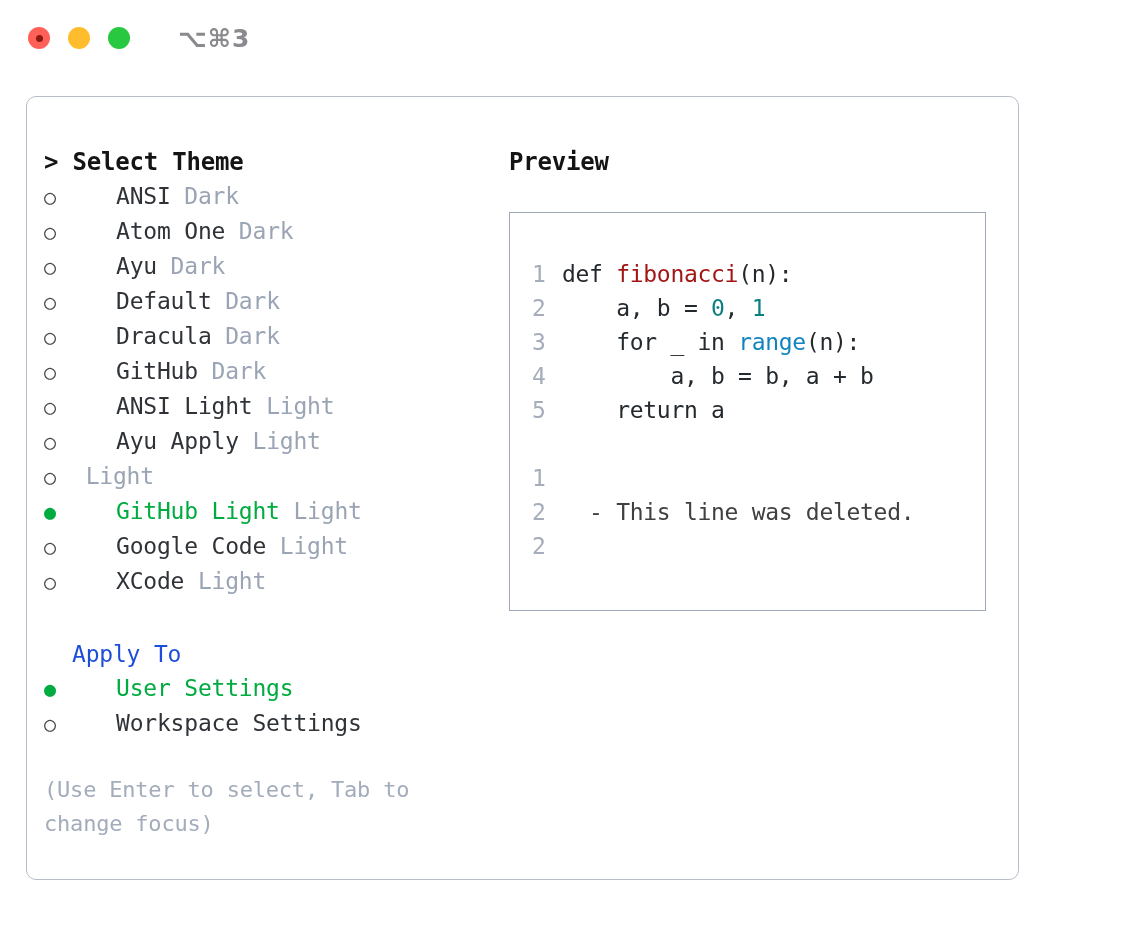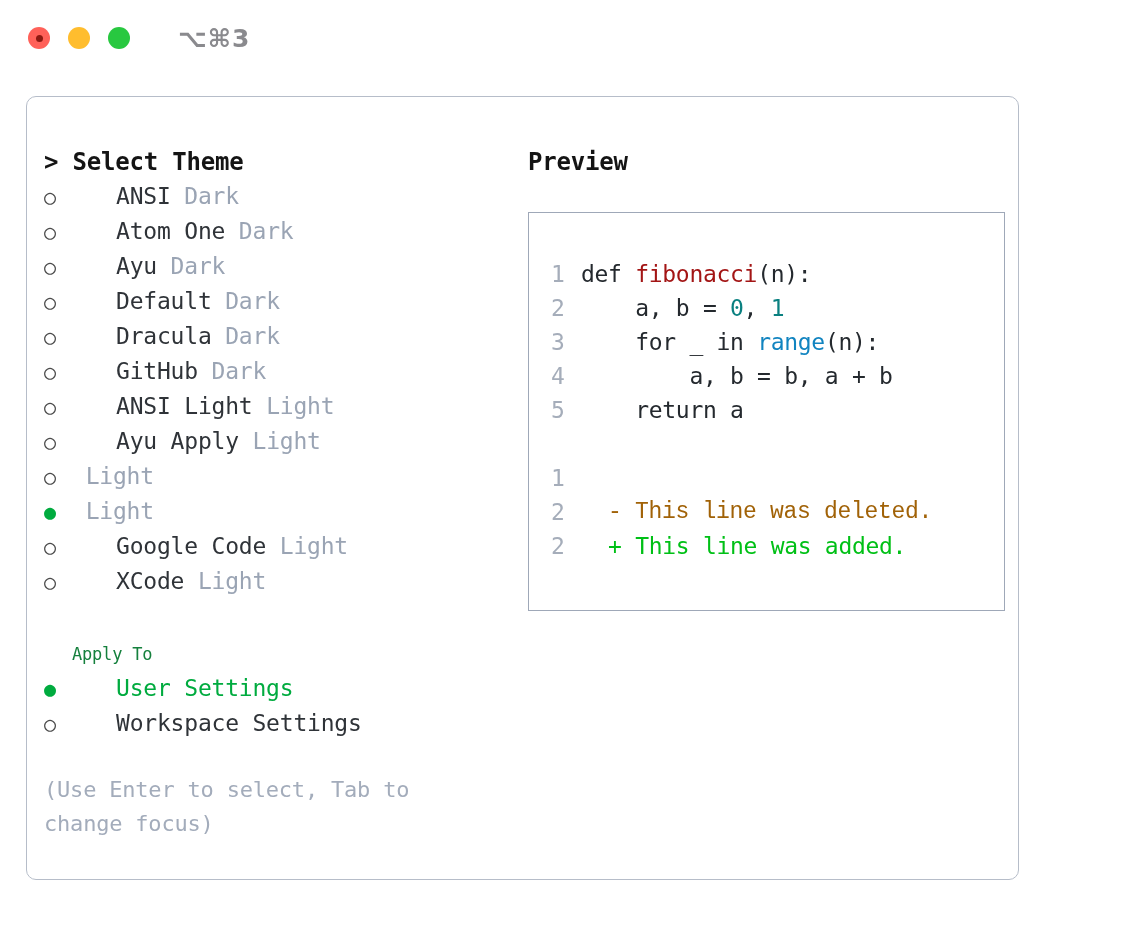--- a/index.html
+++ b/index.html
@@ -125,40 +125,39 @@
   }
   .bullet.sel { color: #00ab3f; }
 
   .opt-label      { color: #2f3338; margin-left: 44px; }
   .opt-label.sel  { color: #00ab3f; }
   .opt-tag        { color: #9aa4b4; }
 
   .section-gap { height: 38px; }
 
   .sub-head {
-    font-size: 17px;
-    color: #15803d;
+    font-size: 23px;
+    color: #1d4ed8;
     padding-left: 28px;
     line-height: 34px;
     white-space: pre;
     letter-spacing: -0.2px;
   }
 
   .hint {
     margin-top: 32px;
     font-size: 22px;
     color: #a3acbb;
     line-height: 34px;
     width: 410px;
     letter-spacing: -0.2px;
   }
 
   
   .right-col {
-    margin-left: 19px;
     width: 500px;
     flex: none;
   }
 
   .preview-head {
     font-size: 24px;
     font-weight: bold;
     color: #141414;
     line-height: 34px;
     letter-spacing: -0.2px;
@@ -191,21 +190,21 @@
 
   .blank-line { height: 34px; }
 
   
   .tok-fn   { color: #a31515; }
   .tok-call { color: #1184c0; }
   .tok-num  { color: #0a8080; }
   .tok-plain{ color: #24292e; }
 
   .diff-ctx { color: #7d848e; }
-  .diff-del { color: #a16207; font-family: Liberation Mono, monospace; }
+  .diff-del { color: #404040; }
   .diff-add { color: #00c016; }
 </style>
 </head>
 <body>
 
 <div class="window">
 
   <div class="titlebar">
     <div class="traffic">
       <span class="dot red"></span>
@@ -225,21 +224,21 @@
         <div id="theme-list">
             <div class="opt-row"><span class="bullet">○</span><span class="opt-label">ANSI</span><span class="opt-tag"> </span><span class="opt-tag">Dark</span></div>
             <div class="opt-row"><span class="bullet">○</span><span class="opt-label">Atom One</span><span class="opt-tag"> </span><span class="opt-tag">Dark</span></div>
             <div class="opt-row"><span class="bullet">○</span><span class="opt-label">Ayu</span><span class="opt-tag"> </span><span class="opt-tag">Dark</span></div>
             <div class="opt-row"><span class="bullet">○</span><span class="opt-label">Default</span><span class="opt-tag"> </span><span class="opt-tag">Dark</span></div>
             <div class="opt-row"><span class="bullet">○</span><span class="opt-label">Dracula</span><span class="opt-tag"> </span><span class="opt-tag">Dark</span></div>
             <div class="opt-row"><span class="bullet">○</span><span class="opt-label">GitHub</span><span class="opt-tag"> </span><span class="opt-tag">Dark</span></div>
             <div class="opt-row"><span class="bullet">○</span><span class="opt-label">ANSI Light</span><span class="opt-tag"> </span><span class="opt-tag">Light</span></div>
             <div class="opt-row"><span class="bullet">○</span><span class="opt-label">Ayu Apply</span><span class="opt-tag"> </span><span class="opt-tag">Light</span></div>
             <div class="opt-row"><span class="bullet">○</span><span class="opt-tag"> </span><span class="opt-tag">Light</span></div>
-            <div class="opt-row"><span class="bullet sel">●</span><span class="opt-tag"> </span><span class="opt-tag">Light</span></div>
+            <div class="opt-row"><span class="bullet sel">●</span><span class="opt-label sel">GitHub Light</span><span class="opt-tag"> </span><span class="opt-tag">Light</span></div>
             <div class="opt-row"><span class="bullet">○</span><span class="opt-label">Google Code</span><span class="opt-tag"> </span><span class="opt-tag">Light</span></div>
             <div class="opt-row"><span class="bullet">○</span><span class="opt-label">XCode</span><span class="opt-tag"> </span><span class="opt-tag">Light</span></div>
           </div>
 
         <div class="section-gap"></div>
 
         <div class="sub-head">Apply To</div>
 
         <div id="apply-list">
             <div class="opt-row"><span class="bullet sel">●</span><span class="opt-label sel">User Settings</span></div>
@@ -257,20 +256,20 @@
               <div class="code-line"><span class="gutter">1</span><span class="code-body"><span class="tok-plain">def </span><span class="tok-fn">fibonacci</span><span class="tok-plain">(n):</span></span></div>
               <div class="code-line"><span class="gutter">2</span><span class="code-body"><span class="tok-plain">    a, b = </span><span class="tok-num">0</span><span class="tok-plain">, </span><span class="tok-num">1</span></span></div>
               <div class="code-line"><span class="gutter">3</span><span class="code-body"><span class="tok-plain">    for _ in </span><span class="tok-call">range</span><span class="tok-plain">(n):</span></span></div>
               <div class="code-line"><span class="gutter">4</span><span class="code-body"><span class="tok-plain">        a, b = b, a + b</span></span></div>
               <div class="code-line"><span class="gutter">5</span><span class="code-body"><span class="tok-plain">    return a</span></span></div>
             </div>
           <div class="blank-line"></div>
           <div id="diff-block">
               <div class="code-line"><span class="gutter">1</span></div>
               <div class="code-line"><span class="gutter">2</span><span class="diff-del">  - This line was deleted.</span></div>
-              <div class="code-line"><span class="gutter">2</span><span class="diff-add">  + This line was added.</span></div>
+              <div class="code-line"><span class="gutter">2</span></div>
             </div>
         </div>
       </div>
 
     </div>
   </div>
 </div>
 
 </body></html>

